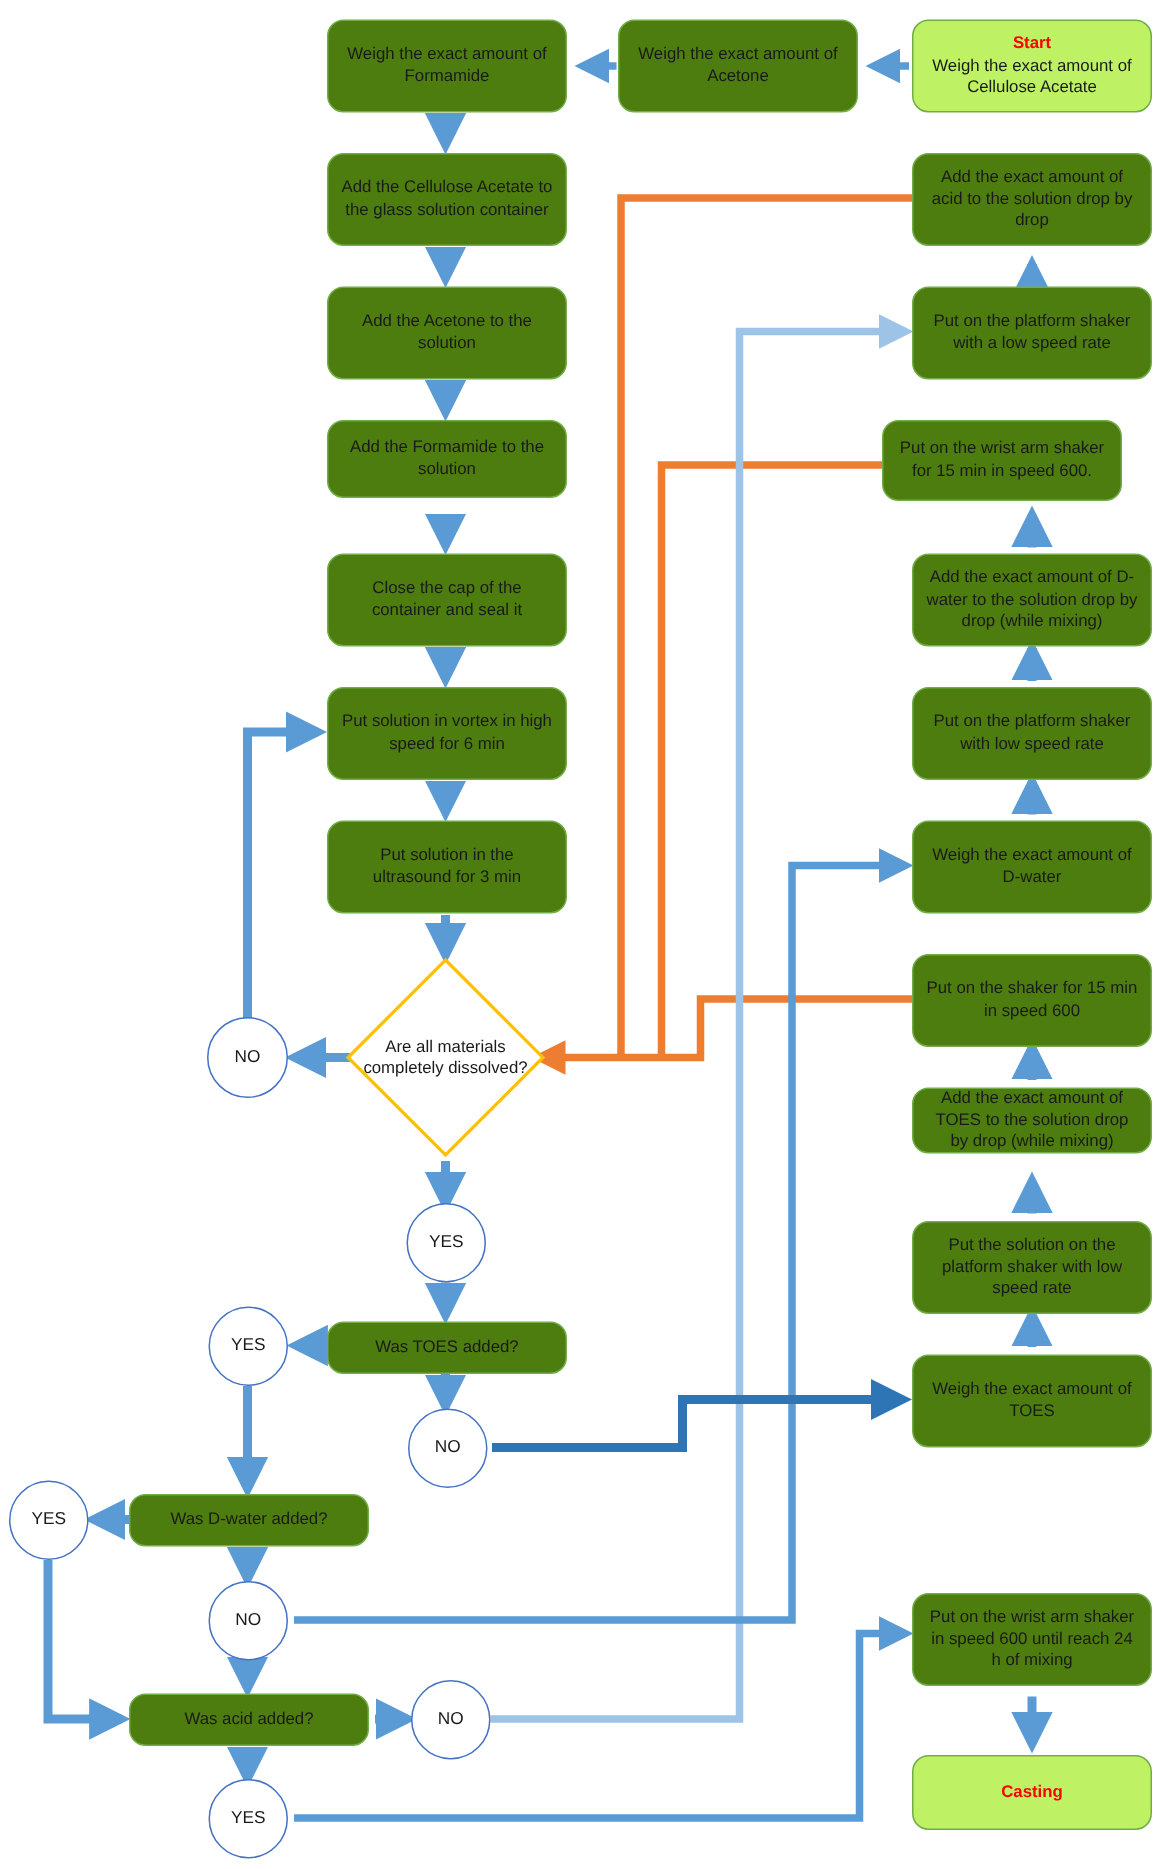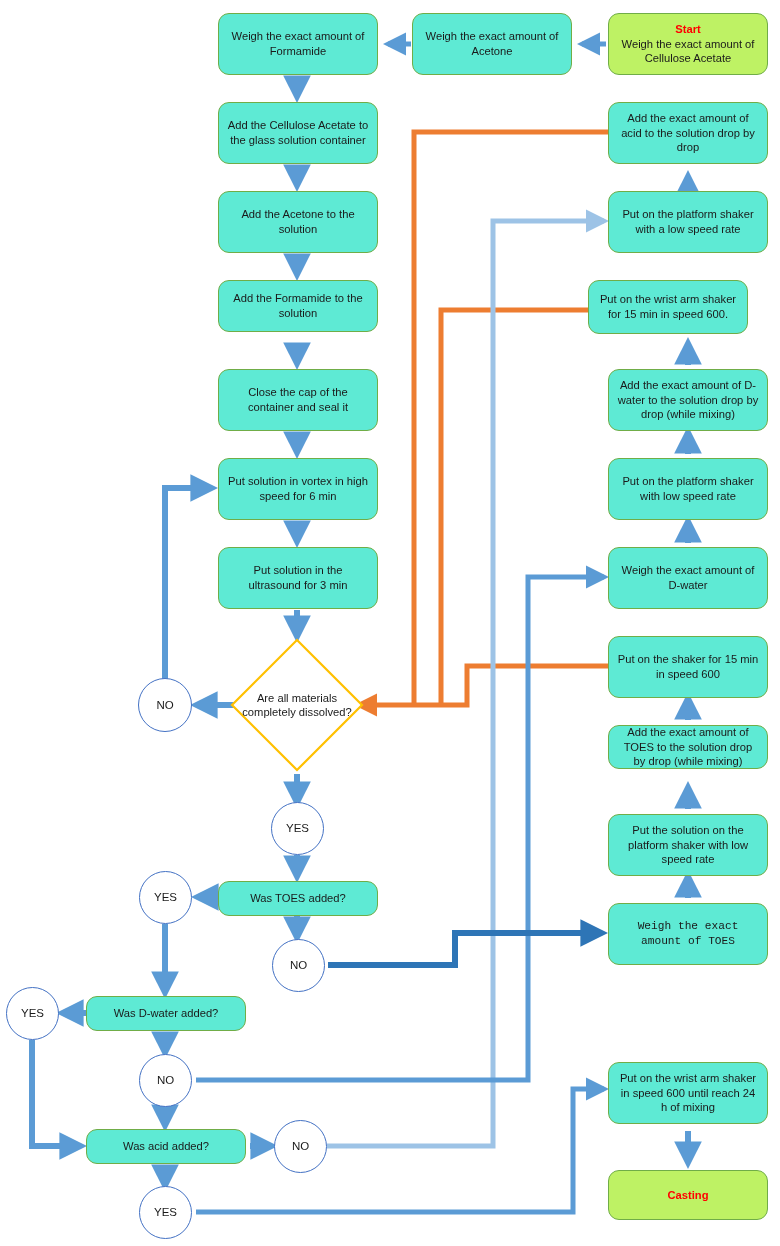--- a/index.html
+++ b/index.html
@@ -4,21 +4,21 @@
 <title>Cellulose Acetate Solution Preparation Flowchart</title>
 <style>
   html,body{margin:0;padding:0;background:#ffffff;}
   body{font-family:"Liberation Sans","DejaVu Sans",sans-serif;}
   #canvas{position:relative;width:780px;height:1246px;background:#ffffff;overflow:hidden;}
   svg#wires{position:absolute;left:0;top:0;width:780px;height:1246px;}
 
   .node{position:absolute;box-sizing:border-box;display:flex;align-items:center;
         justify-content:center;text-align:center;line-height:1.30;color:#1a1a1a;}
 
-  .proc{border:1.6px solid #70ad47;border-radius:11px;background:#5eead4;
+  .proc{border:1.6px solid #70ad47;border-radius:11px;background:#4d7c0f;
         font-size:11.2px;padding:4px 8px;}
   .proc.filled{background:#bef264;}
 
   .term-label{color:#ff0000;font-weight:bold;display:block;}
 
   .circ{border:1.6px solid #4472c4;border-radius:50%;background:#ffffff;
         font-size:11.5px;color:#1a1a1a;}
 
   .diamond-wrap{position:absolute;}
   .diamond-txt{position:absolute;inset:0;display:flex;align-items:center;
@@ -237,21 +237,21 @@
   </div>
   <div class="node proc" style="left:608px;top:636px;width:160px;height:62px;">
     <span>Put on the shaker for 15 min in speed 600</span>
   </div>
   <div class="node proc" style="left:608px;top:725px;width:160px;height:44px;">
     <span>Add the exact amount of TOES to the solution drop by drop (while mixing)</span>
   </div>
   <div class="node proc" style="left:608px;top:814px;width:160px;height:62px;">
     <span>Put the solution on the platform shaker with low speed rate</span>
   </div>
-  <div class="node proc" style="left:608px;top:903px;width:160px;height:62px;font-family:Liberation Mono, monospace;">
+  <div class="node proc" style="left:608px;top:903px;width:160px;height:62px;">
     <span>Weigh the exact amount of TOES</span>
   </div>
   <div class="node proc" style="left:608px;top:1062px;width:160px;height:62px;">
     <span>Put on the wrist arm shaker in speed 600 until reach 24 h of mixing</span>
   </div>
 
   <div class="node proc filled" style="left:608px;top:1170px;width:160px;height:50px;">
     <span class="term-label">Casting</span>
   </div>
 

